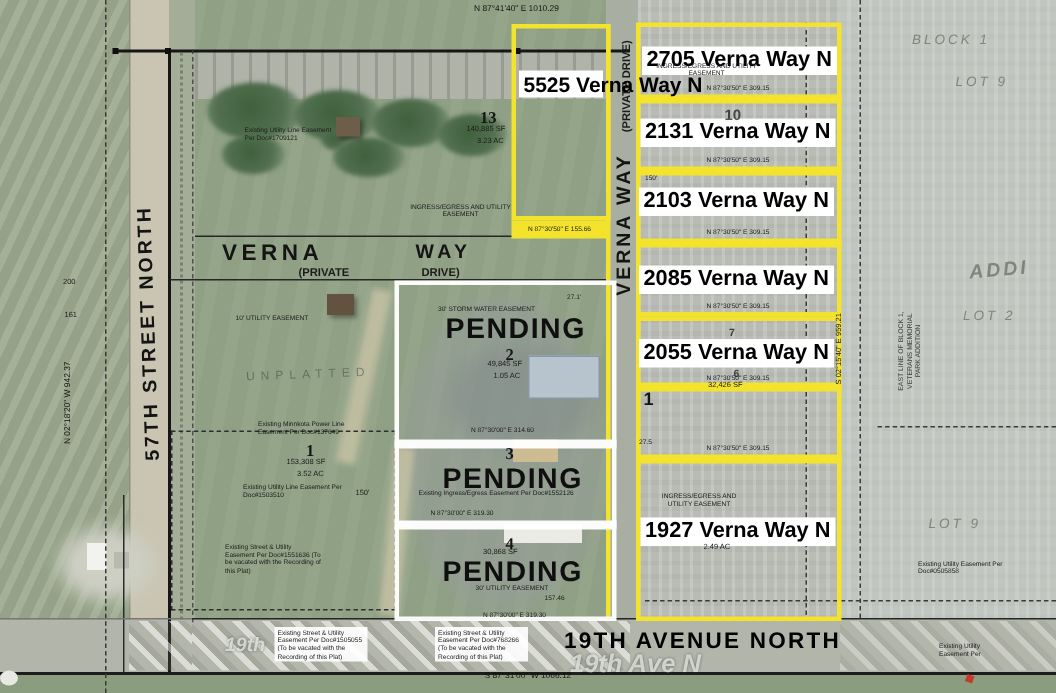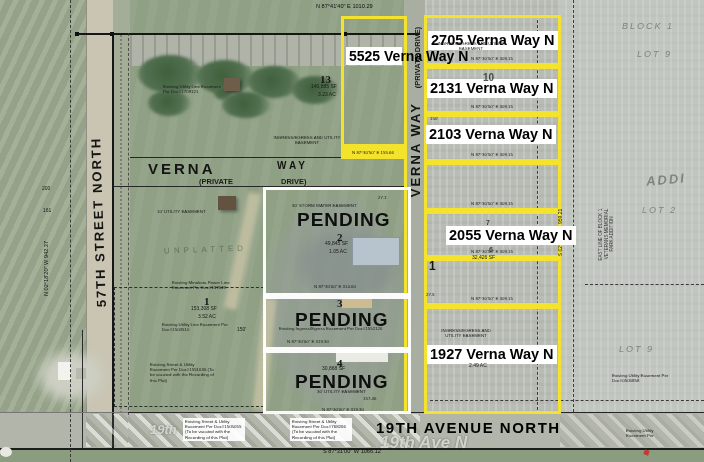--- a/index.html
+++ b/index.html
@@ -102,21 +102,21 @@
   <div class="abs yrect" style="left:424px;top:255px;width:131px;height:48px;"></div>
   <div class="abs yrect" style="left:424px;top:303px;width:131px;height:105px;"></div>
   <div class="abs wrect" style="left:263px;top:187px;width:142px;height:106px;"></div>
   <div class="abs wrect" style="left:263px;top:293px;width:142px;height:54px;"></div>
   <div class="abs wrect" style="left:263px;top:347px;width:142px;height:61px;"></div>
   <div class="abs t ctr" style="left:341px;top:147px;width:64px;height:12px;background:#f4e32c;font-size:4.4px;line-height:12px;white-space:nowrap;">N 87°30'50" E  155.66</div>
 
   <div class="abs ctr" style="left:4px;top:214px;width:190px;height:16px;transform:rotate(-92deg);font-weight:bold;font-size:13px;letter-spacing:2px;color:#141414;white-space:nowrap;">57TH STREET NORTH</div>
   <div class="abs t55 ctr" style="left:-8px;top:264px;width:110px;height:9px;transform:rotate(-90deg);white-space:nowrap;">N 02°18'20" W 942.37</div>
   <div class="abs" style="left:148px;top:160px;font-weight:bold;font-size:15px;letter-spacing:3px;color:#141414;">VERNA</div>
-  <div class="abs" style="left:277px;top:160px;font-weight:bold;font-size:10px;letter-spacing:3px;color:#141414;">WAY</div>
+  <div class="abs" style="left:277px;top:160px;font-weight:bold;font-size:13px;letter-spacing:3px;color:#141414;">WAY</div>
   <div class="abs t" style="left:199px;top:178px;font-size:7.5px;font-weight:bold;">(PRIVATE</div>
   <div class="abs t" style="left:281px;top:178px;font-size:7.5px;font-weight:bold;">DRIVE)</div>
   <div class="abs" style="left:316px;top:104px;width:200px;height:16px;transform:rotate(-90deg);display:flex;align-items:baseline;justify-content:center;gap:14px;white-space:nowrap;">
     <span style="font-weight:bold;font-size:13px;letter-spacing:2px;color:#141414;">VERNA    WAY</span>
     <span style="font-size:7.5px;font-weight:bold;color:#1b1b1b;">(PRIVATE   DRIVE)</span>
   </div>
   <div class="abs" style="left:376px;top:419px;font-weight:bold;font-size:15px;letter-spacing:1.5px;color:#000000;white-space:nowrap;">19TH AVENUE NORTH</div>
   <div class="abs ghostbig" style="left:380px;top:433px;font-size:17px;">19th Ave N</div>
   <div class="abs ghostbig" style="left:150px;top:422px;font-size:13px;">19th</div>
   <div class="abs t55 nw" style="left:323px;top:448px;">S 87°31'00" W  1066.12</div>
@@ -125,21 +125,22 @@
   <div class="abs pre ctr" style="left:571px;top:225px;width:72px;height:18px;transform:rotate(-90deg);font-size:4.6px;line-height:1.25;color:#3c3c3c;">EAST LINE OF BLOCK 1,
 VETERANS MEMORIAL
 PARK ADDITION</div>
 
   <div class="abs addr pre ctr" style="left:346px;top:47px;width:50px;font-size:14px;line-height:18px;">5525
 Verna
 Way N</div>
   <div class="abs addr" style="left:428px;top:31px;">2705 Verna Way N</div>
   <div class="abs addr" style="left:427px;top:79px;">2131 Verna Way N</div>
   <div class="abs addr" style="left:426px;top:125px;">2103 Verna Way N</div>
-  <div class="abs addr" style="left:446px;top:226px;">2055 Verna Way N</div>
+  <div class="abs addr" style="left:426px;top:177px;">2085 Verna Way N</div>
+  <div class="abs addr" style="left:426px;top:226px;">2055 Verna Way N</div>
   <div class="abs addr" style="left:427px;top:345px;">1927 Verna Way N</div>
 
   <div class="abs pending" style="left:297px;top:209px;">PENDING</div>
   <div class="abs pending" style="left:295px;top:309px;">PENDING</div>
   <div class="abs pending" style="left:295px;top:371px;">PENDING</div>
   <div class="abs t4 nw t" style="left:292px;top:203px;">30' STORM WATER EASEMENT</div>
   <div class="abs lotnum" style="left:337px;top:231px;">2</div>
   <div class="abs t5 t" style="left:325px;top:241px;">49,845 SF</div>
   <div class="abs t5 t" style="left:329px;top:249px;">1.05 AC</div>
   <div class="abs t4 nw t" style="left:314px;top:284px;">N 87°30'00" E  314.60</div>
@@ -185,21 +186,21 @@
   <div class="abs t5 t" style="left:43px;top:208px;">161</div>
   <div class="abs" style="left:164px;top:245px;font-size:8px;letter-spacing:4px;color:rgba(45,55,45,.45);transform:rotate(-2deg);">UNPLATTED</div>
 
   <div class="abs t4 ctr nw t" style="left:452px;top:56px;width:80px;">N 87°30'50" E  309.15</div>
   <div class="abs t4 ctr nw t" style="left:452px;top:104px;width:80px;">N 87°30'50" E  309.15</div>
   <div class="abs t4 ctr nw t" style="left:452px;top:152px;width:80px;">N 87°30'50" E  309.15</div>
   <div class="abs t4 ctr nw t" style="left:452px;top:201px;width:80px;">N 87°30'50" E  309.15</div>
   <div class="abs t4 ctr nw t" style="left:452px;top:249px;width:80px;">N 87°30'50" E  309.15</div>
   <div class="abs t4 ctr nw t" style="left:452px;top:296px;width:80px;">N 87°30'50" E  309.15</div>
 
-  <div class="abs ghost" style="left:622px;top:21px;">BLOCK 1</div>
+  <div class="abs ghost" style="left:608px;top:21px;">BLOCK 1</div>
   <div class="abs ghost" style="left:637px;top:49px;">LOT 9</div>
   <div class="abs ghost" style="left:646px;top:172px;font-size:13px;font-weight:bold;transform:rotate(-5deg);">ADDI</div>
   <div class="abs ghost" style="left:642px;top:205px;">LOT 2</div>
   <div class="abs ghost" style="left:619px;top:344px;">LOT 9</div>
 
   <div class="abs" style="left:644px;top:450px;width:5px;height:5px;background:#c43a2e;transform:rotate(20deg);"></div>
   <div class="abs" style="left:0;top:447px;width:12px;height:10px;background:#e9e9e4;border-radius:50%;"></div>
 
 </div>
 

